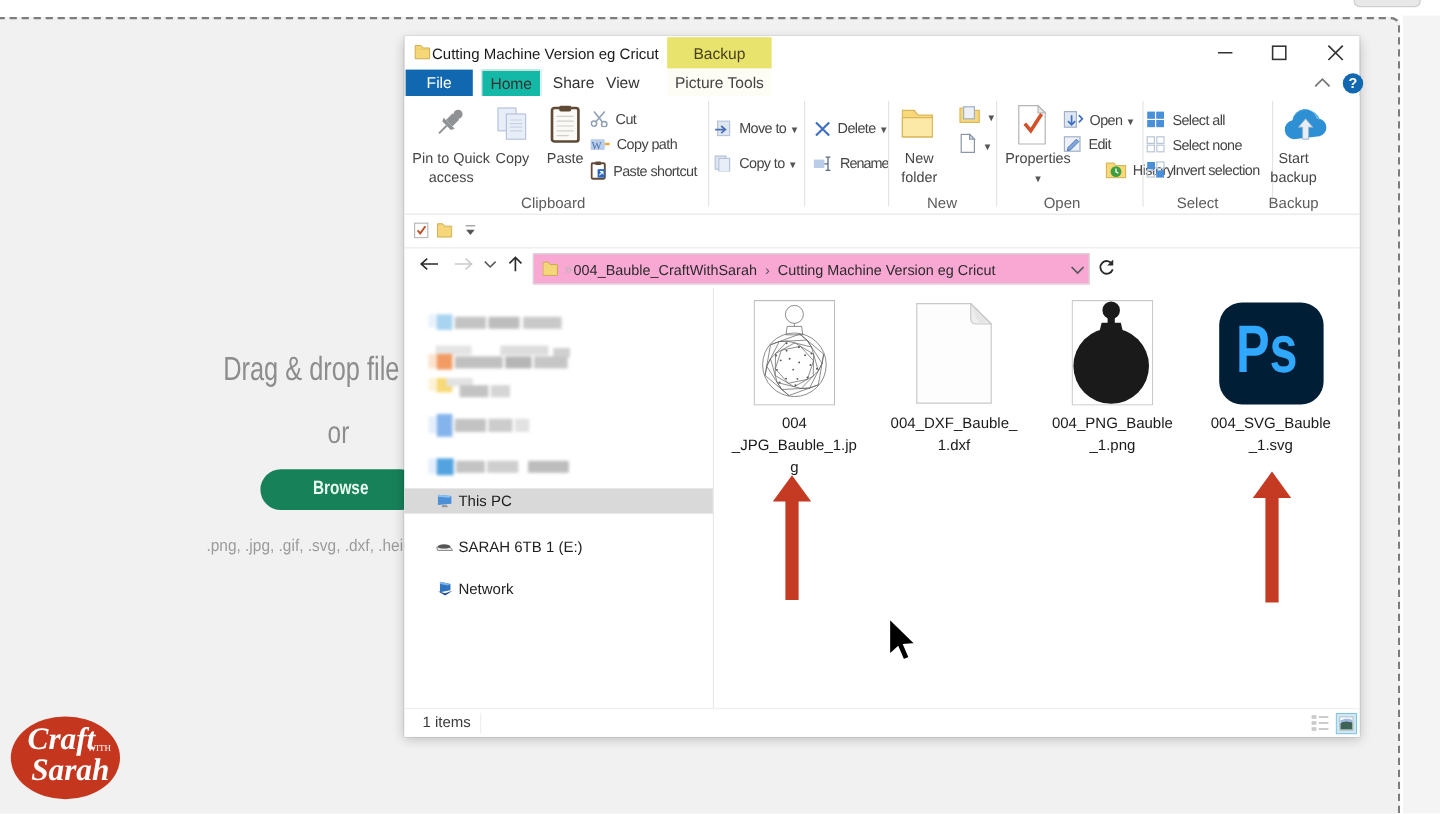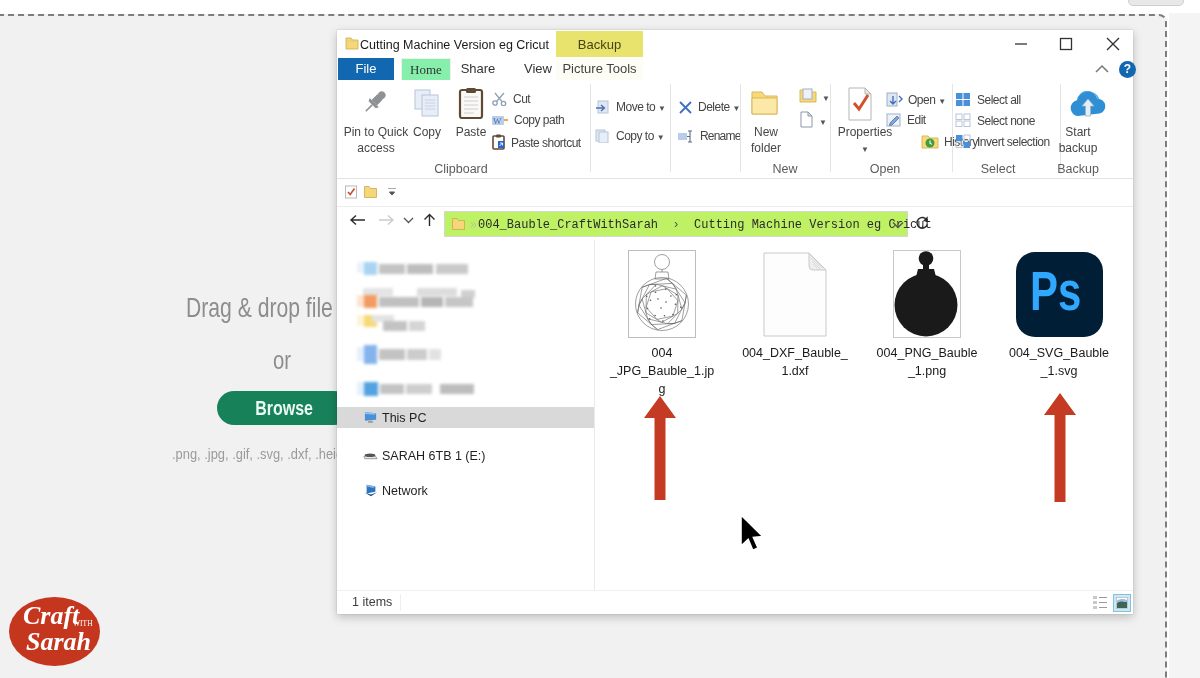--- a/index.html
+++ b/index.html
@@ -9,48 +9,48 @@
   
   .dropzone {
     position:absolute; left:-30px; top:14px; width:1197px; height:700px;
     background:#f1f1f1; border:2px dashed #7d7d7d; border-radius:8px;
   }
   .outerright { position:absolute; left:1169px; top:0; width:31px; height:678px; background:#f4f4f4; }
   .topstrip { position:absolute; left:0; top:0; width:1200px; height:13px; background:#fff; }
   .scrollnub { position:absolute; left:1128px; top:-4px; width:56px; height:10px; background:#e8e8e8; border:1px solid #cfcfcf; border-radius:5px; }
   .dragtext { position:absolute; left:186px; top:292px; font-size:28px; color:#8d8d8d; white-space:nowrap; transform:scaleX(0.755); transform-origin:left top; }
   .ortext { position:absolute; left:273px; top:345px; font-size:26px; color:#8d8d8d; transform:scaleX(0.78); transform-origin:left top; }
-  .browse { position:absolute; left:217px; top:391px; width:134px; height:34px; background:#17815a; border-radius:17px; color:#eafaf2; font-size:20px; font-weight:bold; text-align:center; line-height:34px; }
+  .browse { position:absolute; left:217px; top:391px; width:134px; height:34px; background:#17815a; border-radius:17px; color:#eafaf2; font-size:16px; font-weight:bold; text-align:center; line-height:34px; }
   .exts { position:absolute; left:172px; top:446px; font-size:14px; color:#9b9b9b; white-space:nowrap; transform:scaleX(0.92); transform-origin:left top; }
   
   .logo { position:absolute; left:9px; top:597px; width:91px; height:69px; background:#c5361e; border-radius:50%; overflow:hidden; }
   .logo div { position:absolute; color:#fff; font-family:"Liberation Serif", serif; font-style:italic; }
   
   .win { position:absolute; left:337px; top:30px; width:796px; height:584px; background:#fff; box-shadow:0 3px 9px rgba(0,0,0,0.22), 0 0 1px rgba(0,0,0,0.25); font-size:13px; color:#444; }
   .title { position:absolute; left:23px; top:8px; font-size:12.5px; color:#1a1a1a; white-space:nowrap; }
   .manage { position:absolute; left:219px; top:1px; width:87px; height:26px; background:#e7e36d; color:#494217; text-align:center; line-height:27px; font-size:13px; }
   
   .filetab { position:absolute; left:1px; top:28px; width:56px; height:22px; background:#1267b1; color:#fff; text-align:center; line-height:22px; font-size:13px; }
   .tab { position:absolute; top:28px; height:22px; line-height:22px; color:#333; text-align:center; font-size:13px; }
-  .hometab { background:#86efac; border:1px solid #f0f0f0; border-bottom:none;font-family:Liberation Serif, serif; }
+  .hometab { background:#14b8a6; border:1px solid #f0f0f0; border-bottom:none; }
   .pictab { background:#fefdf5; color:#444; }
   
   .ribbon { position:absolute; left:0; top:50px; width:100%; height:99px; background:#fff; border-bottom:1px solid #e4e4e4; font-size:12.5px; color:#454545; }
   .glabel { position:absolute; top:82px; font-size:12.5px; color:#5c5c5c; text-align:center; white-space:nowrap; }
   .gsep { position:absolute; top:4px; height:88px; width:1px; background:#e4e4e4; }
   .biglabel { position:absolute; text-align:center; font-size:12px; color:#454545; line-height:16px; white-space:nowrap; }
   .smallitem { position:absolute; font-size:12px; letter-spacing:-0.5px; color:#454545; white-space:nowrap; }
   .smallitem svg { vertical-align:-3px; margin-right:5px; }
   .dd { color:#555; font-size:8px; }
   
   .helpcirc { position:absolute; width:17px; height:17px; border-radius:50%; background:#1267b1; color:#fff; font-size:12px; font-weight:bold; text-align:center; line-height:17px; }
   
   .qat { position:absolute; left:0; top:149px; width:100%; height:27px; background:#fff; }
   .addrrow { position:absolute; left:0; top:176px; width:100%; height:34px; background:#fff; border-top:1px solid #ececec; }
-  .addrbox { position:absolute; left:107px; top:4px; width:464px; height:26px; border:1px solid #d6d6d6; background:#bef264;font-family:Liberation Mono, monospace; }
+  .addrbox { position:absolute; left:107px; top:4px; width:464px; height:26px; border:1px solid #d6d6d6; background:#f9a8d4; }
   .addrtext { position:absolute; left:33px; top:6px; font-size:12px; color:#2b2b2b; white-space:nowrap; }
   .searchbox { position:absolute; left:593px; top:4px; width:199px; height:26px; border:1px solid #d6d6d6; background:#fff; color:#8a8a8a; font-size:12px; line-height:24px; padding-left:9px; }
   
   .winbody { position:absolute; left:0; top:210px; width:100%; height:350px; background:#fff; }
   .divider { position:absolute; left:257px; top:0; width:1px; height:100%; background:#e9e9e9; }
   .side-item { position:absolute; left:0; width:257px; height:21px; font-size:12.5px; color:#1f1f1f; }
   .side-item .lbl { position:absolute; left:45px; top:4px; }
   .blurrow { position:absolute; filter:blur(1.5px); }
   .blk { position:absolute; }
   
@@ -88,21 +88,21 @@
   <svg class="abs" style="left:717px;top:6px" width="24" height="16">
       <rect x="6.5" y="2.5" width="11" height="11" fill="none" stroke="#333" stroke-width="1.3"></rect>
     </svg>
   <svg class="abs" style="left:764px;top:6px" width="24" height="16">
       <path d="M6 2 L18 14 M18 2 L6 14" stroke="#333" stroke-width="1.4"></path>
     </svg>
 
   <div class="filetab">File</div>
   <div class="tab hometab" style="left:64px;width:50px;">Home</div>
   <div class="tab" style="left:118px;width:46px;">Share</div>
-  <div class="tab" style="left:179px;width:44px;text-align:center;">View</div>
+  <div class="tab" style="left:160px;width:44px;text-align:center;">View</div>
   <div class="tab pictab" style="left:219px;width:87px;">Picture Tools</div>
 
   <svg class="abs" style="left:757px;top:33px" width="16" height="12">
       <path d="M2 9 L8 3 L14 9" fill="none" stroke="#777" stroke-width="1.5"></path>
     </svg>
   <div class="helpcirc" style="left:782px;top:31px;">?</div>
 
   <div class="ribbon" id="ribbon">
 
     <svg class="abs" style="left:26px;top:9px" width="26" height="28" viewBox="0 0 26 28">

